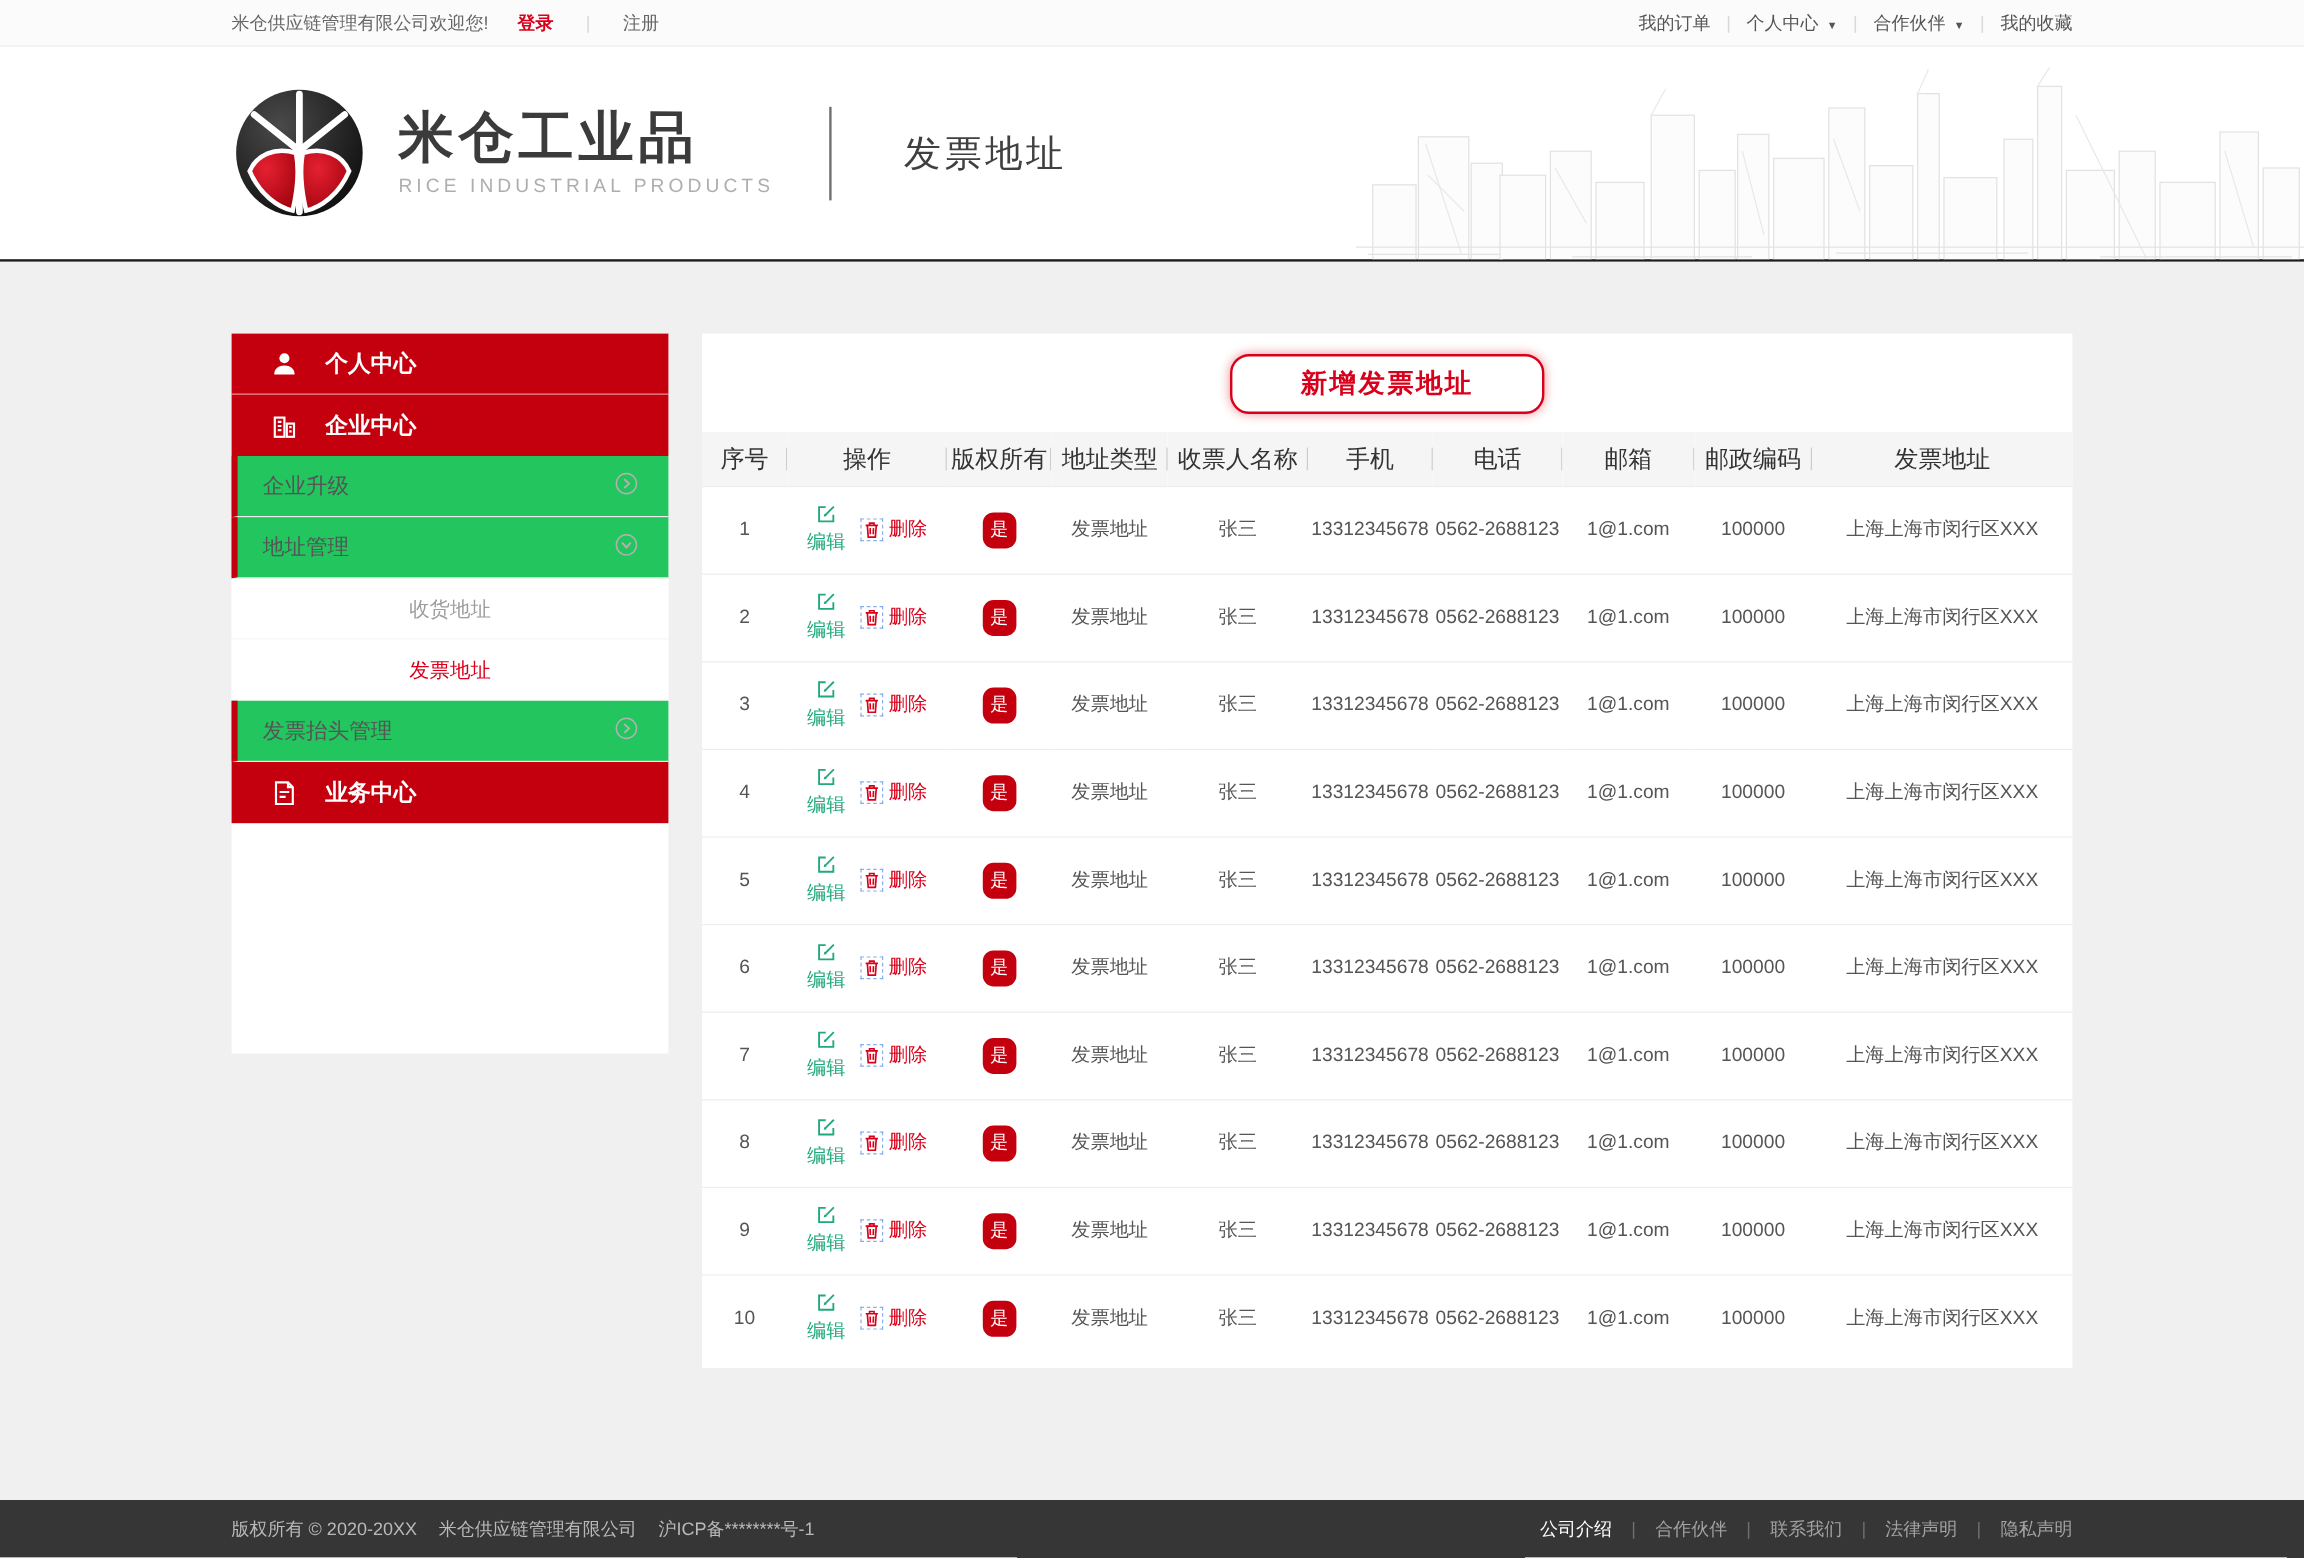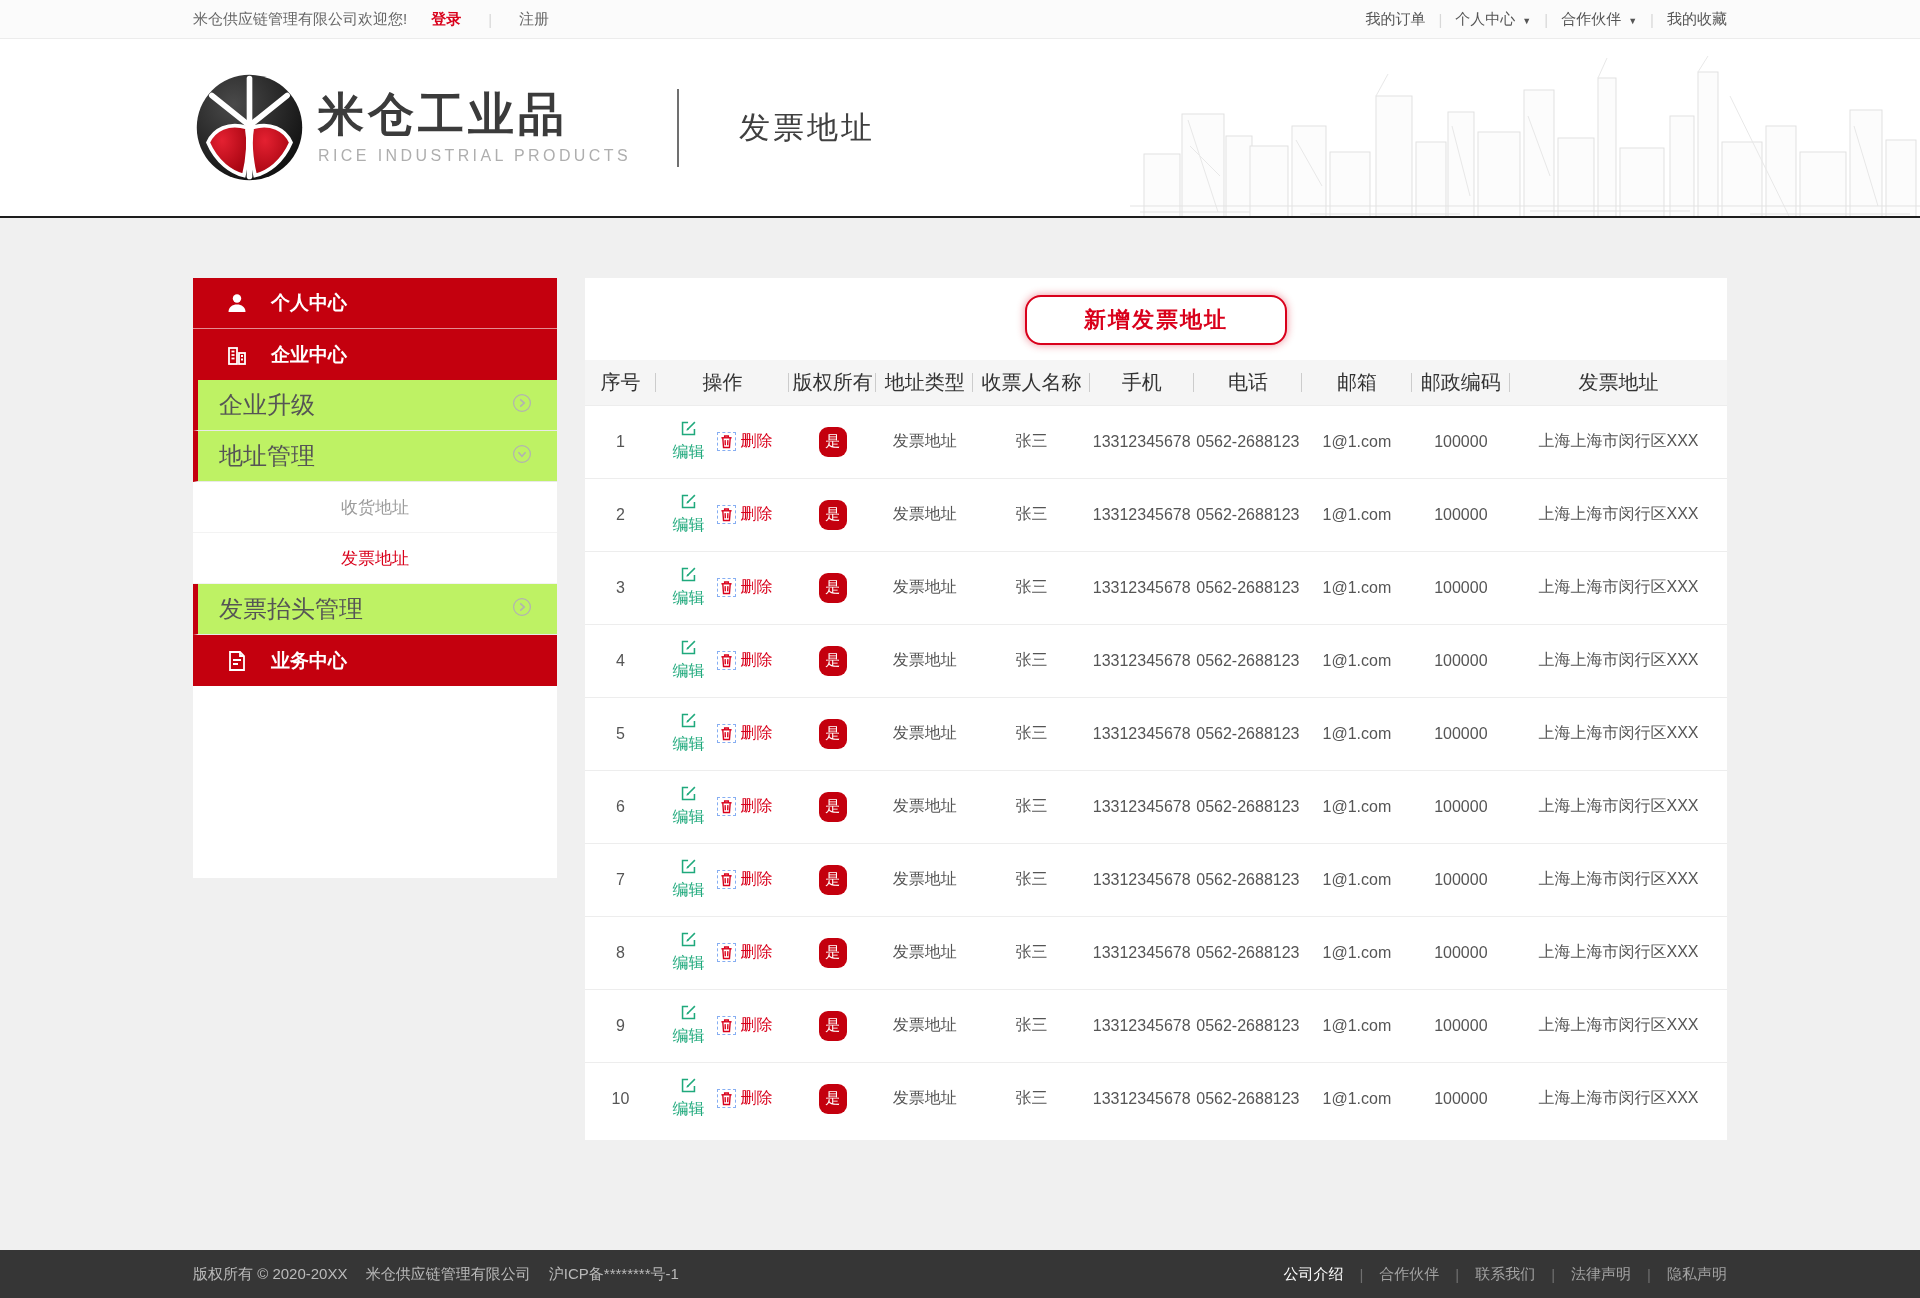--- a/index.html
+++ b/index.html
@@ -17,36 +17,36 @@
   .top-link { cursor:pointer; color:#555; }
   .login-link { color:#d9001b; font-weight:700; margin-right:14px; }
   .register-link { margin-left:14px; color:#666; }
   .tsep { color:#d8d8d8; margin:0 13px; }
   .caret { font-size:9px; color:#555; margin-left:7px; }
   
   .site-header { height:179px; background:#fff; border-bottom:2px solid #1d1d1d;
     position:relative; overflow:hidden; display:flex; align-items:center; padding:0 193px; }
   .logo-wrap { display:flex; align-items:center; position:relative; z-index:2; }
   .logo-mark { width:113px; height:113px; flex:none; }
-  .logo-text { margin-left:12px; }
+  .logo-text { margin-left:26px; }
   .logo-title { font-size:46px; font-weight:700; color:#3b3b3b; letter-spacing:4px; line-height:1; }
   .logo-sub { font-size:16px; color:#aeaeae; letter-spacing:3.4px; margin-top:10px; white-space:nowrap; }
   .header-divider { width:2px; height:78px; background:#707070; margin-left:46px; flex:none; }
   .page-title { font-size:31px; color:#404040; margin-left:60px; letter-spacing:3px; white-space:nowrap; position:relative; z-index:2; }
   .skyline { position:absolute; right:0; bottom:-2px; z-index:1; }
   
   .main { display:flex; align-items:flex-start; gap:28px; padding:60px 193px 0; height:1032px; background:#f0f0f0; }
   
   .sidebar { width:364px; height:600px; background:#fff; flex:none; }
   .snav-primary { height:51px; background:#c4000e; color:#fff; display:flex; align-items:center;
     padding-left:32px; font-size:19px; font-weight:700; cursor:pointer; }
   .snav-primary .s-icon { width:24px; height:24px; margin-right:22px; display:inline-flex; }
   .snav-primary.bordered { border-bottom:1px solid rgba(255,255,255,.55); }
-  .snav-secondary { height:51px; background:#bef264; border-left:5px solid #c4000e; border-bottom:1px solid #e9e9e9;
-    display:flex; align-items:center; justify-content:space-between; padding:0 25px 0 21px; font-size:24px; color:#555; cursor:pointer; }
+  .snav-secondary { height:51px; background:#22c55e; border-left:5px solid #c4000e; border-bottom:1px solid #e9e9e9;
+    display:flex; align-items:center; justify-content:space-between; padding:0 25px 0 21px; font-size:18px; color:#555; cursor:pointer; }
   .snav-sub { height:51px; background:#fff; display:flex; align-items:center; justify-content:center;
     font-size:17px; color:#9c9c9c; border-bottom:1px solid #f3f3f3; cursor:pointer; }
   .snav-sub.active { color:#d9001b; }
   
   .panel { flex:1; background:#fff; height:862px; padding-top:17px; }
   .add-btn-row { display:flex; justify-content:center; }
   .add-btn { width:262px; height:50px; background:#fff; border:2px solid #d9001b; border-radius:16px;
     color:#d9001b; font-size:22px; font-weight:700; letter-spacing:2px;
     box-shadow:0 0 9px rgba(217,0,27,.45); cursor:pointer; font-family:inherit; }
   table { width:100%; border-collapse:collapse; table-layout:fixed; margin-top:15px; }

